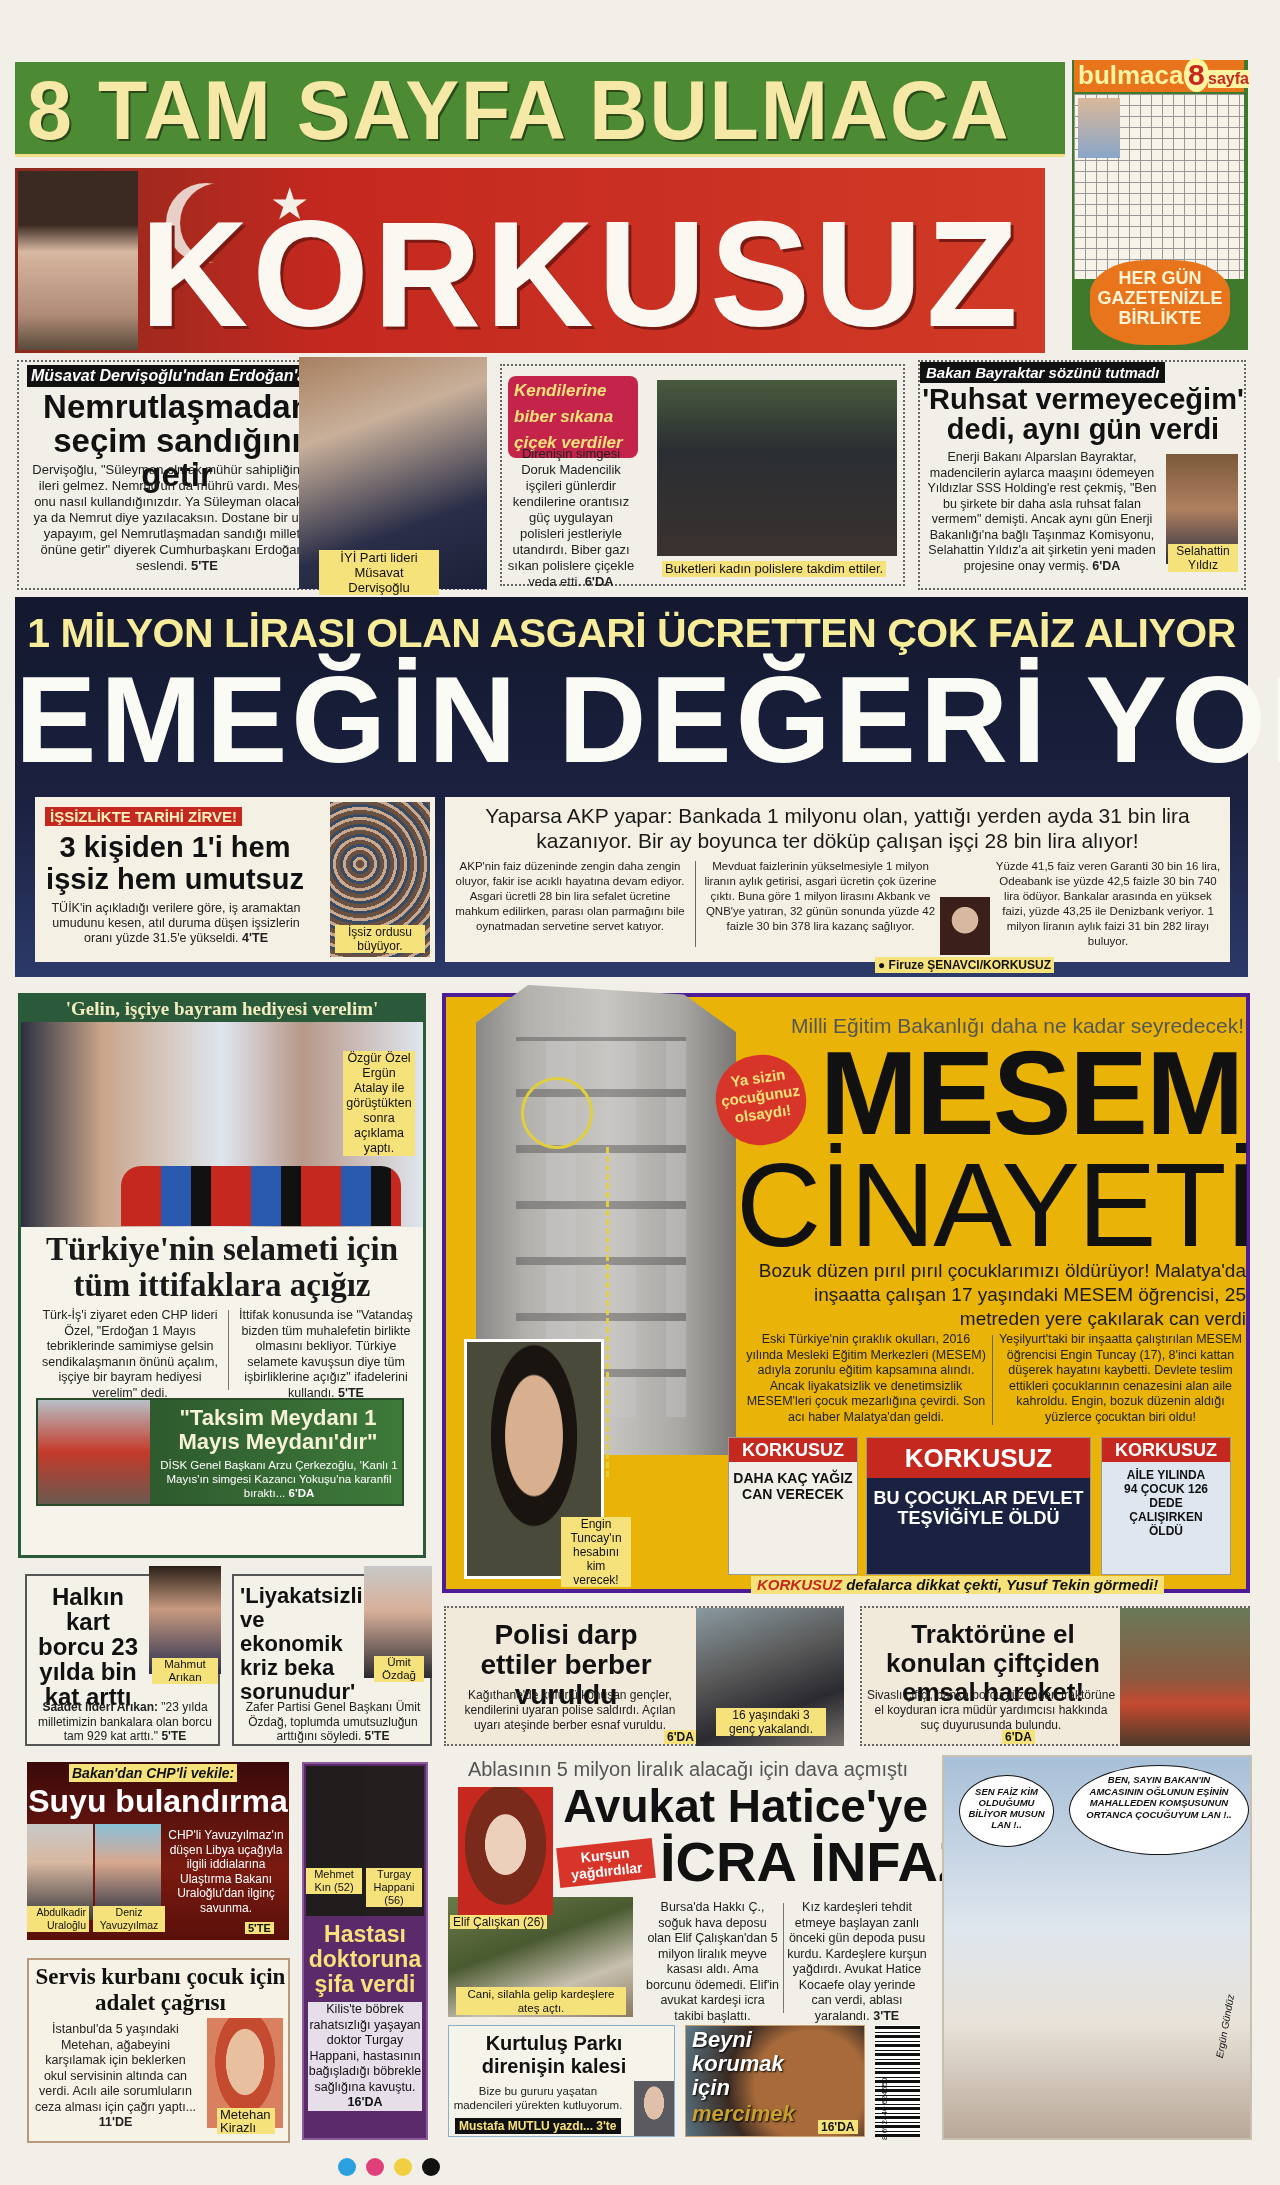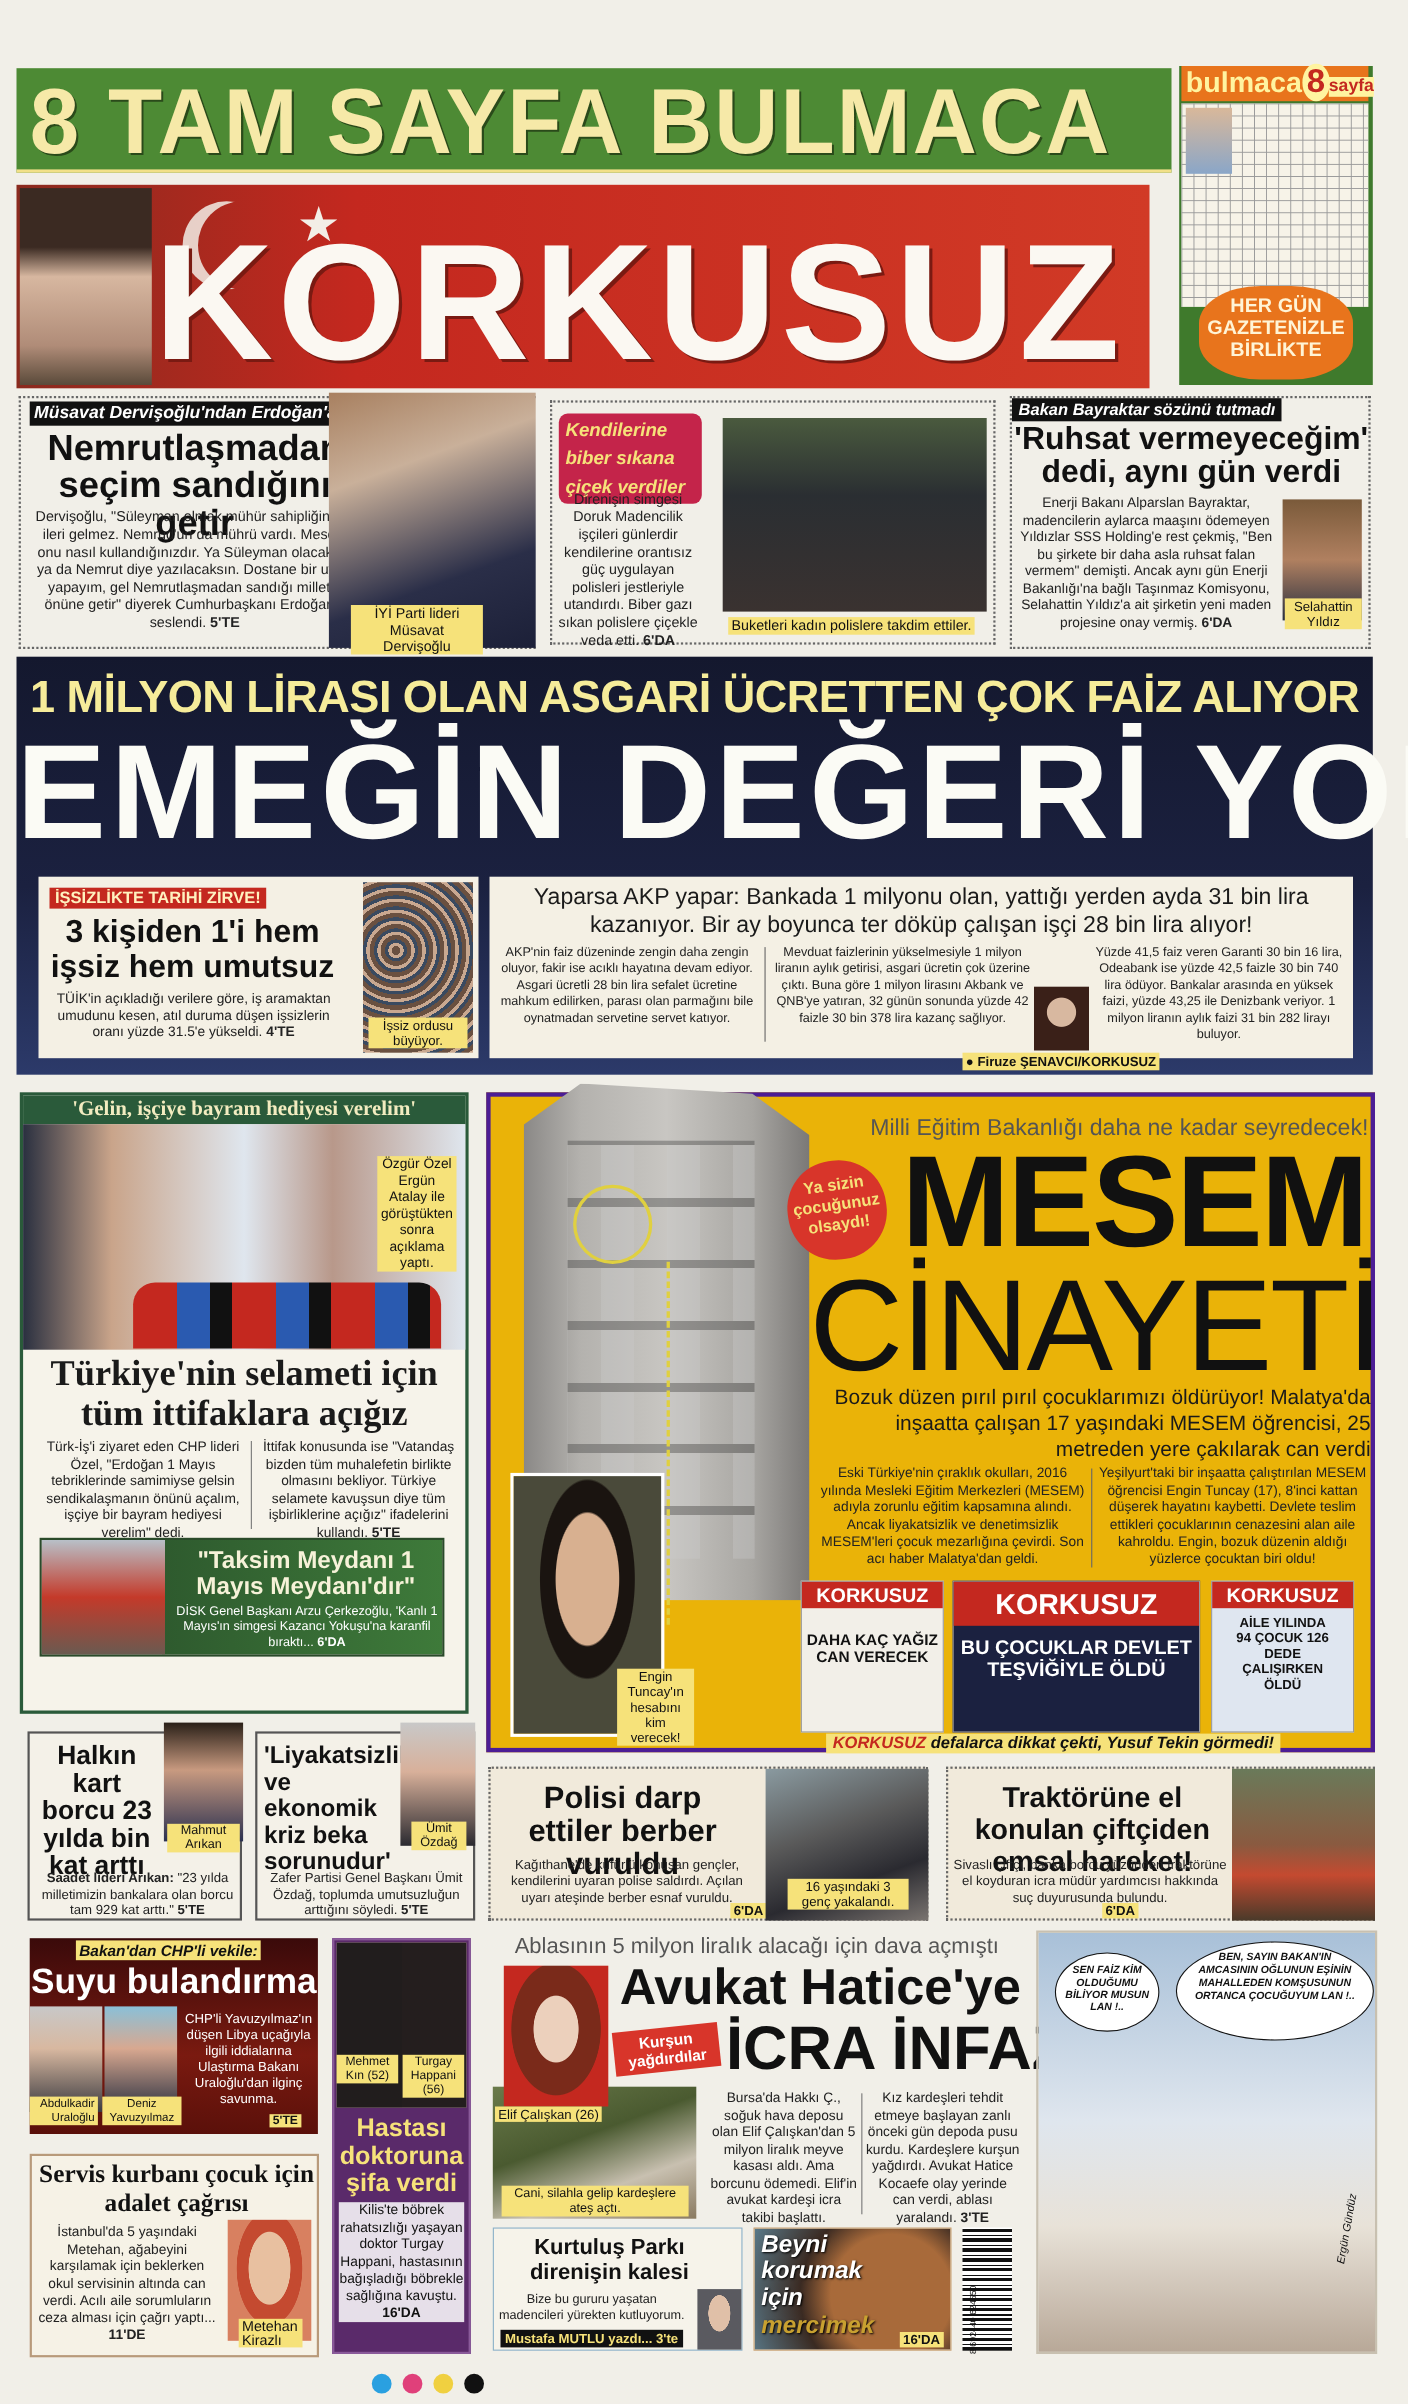--- a/index.html
+++ b/index.html
@@ -118,21 +118,21 @@
   <div class="abs" style="left:546px;top:338px;width:1px;height:90px;background:#666"></div>
   <div class="abs body-txt" style="left:552px;top:335px;width:245px;font-size:12.5px;line-height:15.5px">Yeşilyurt'taki bir inşaatta çalıştırılan MESEM öğrencisi Engin Tuncay (17), 8'inci kattan düşerek hayatını kaybetti. Devlete teslim ettikleri çocuklarının cenazesini alan aile kahroldu. Engin, bozuk düzenin aldığı yüzlerce çocuktan biri oldu!</div>
 
   <div class="abs" style="left:18px;top:342px;width:140px;height:240px;background:#fff;border:3px solid #fff;">
     <div style="width:100%;height:100%;background:radial-gradient(ellipse at 50% 40%,#d8b090 0 30%,#1a1410 31% 45%,#4a4a3a 46%);"></div>
   </div>
   <div class="abs ybg" style="left:115px;top:520px;width:70px;font-size:12px;line-height:14px;text-align:center">Engin Tuncay'ın hesabını kim verecek!</div>
 
   <div class="abs" style="left:282px;top:440px;width:130px;height:138px;background:#f2efe8;border:1px solid #999">
     <div style="background:#c4281f;color:#fff;font-weight:bold;font-size:18px;text-align:center;line-height:24px">KORKUSUZ</div>
-    <div style="font-weight:bold;font-size:14px;line-height:16px;text-align:center;padding:20px 4px;color:#111">DAHA KAÇ YAĞIZ CAN VERECEK</div>
+    <div style="font-weight:bold;font-size:14px;line-height:16px;text-align:center;padding:8px 4px;color:#111">DAHA KAÇ YAĞIZ CAN VERECEK</div>
   </div>
   <div class="abs" style="left:420px;top:440px;width:225px;height:138px;background:#1b2140;border:1px solid #999">
     <div style="background:#c4281f;color:#fff;font-weight:bold;font-size:26px;text-align:center;line-height:40px">KORKUSUZ</div>
     <div style="font-weight:bold;font-size:18px;line-height:20px;text-align:center;padding:10px 4px;color:#fff">BU ÇOCUKLAR DEVLET TEŞVİĞİYLE ÖLDÜ</div>
   </div>
   <div class="abs" style="left:655px;top:440px;width:130px;height:138px;background:#dfe6f0;border:1px solid #999">
     <div style="background:#c4281f;color:#fff;font-weight:bold;font-size:18px;text-align:center;line-height:24px">KORKUSUZ</div>
     <div style="font-weight:bold;font-size:12px;line-height:14px;text-align:center;padding:6px 18px;color:#111">AİLE YILINDA 94 ÇOCUK 126 DEDE ÇALIŞIRKEN ÖLDÜ</div>
   </div>
   <div class="abs" style="left:305px;top:579px;background:#f6e27a;font-weight:bold;font-style:italic;font-size:15px;line-height:18px;padding:0 6px;white-space:nowrap"><span style="color:#c4281f">KORKUSUZ</span><span> defalarca dikkat çekti, Yusuf Tekin görmedi!</span></div>

